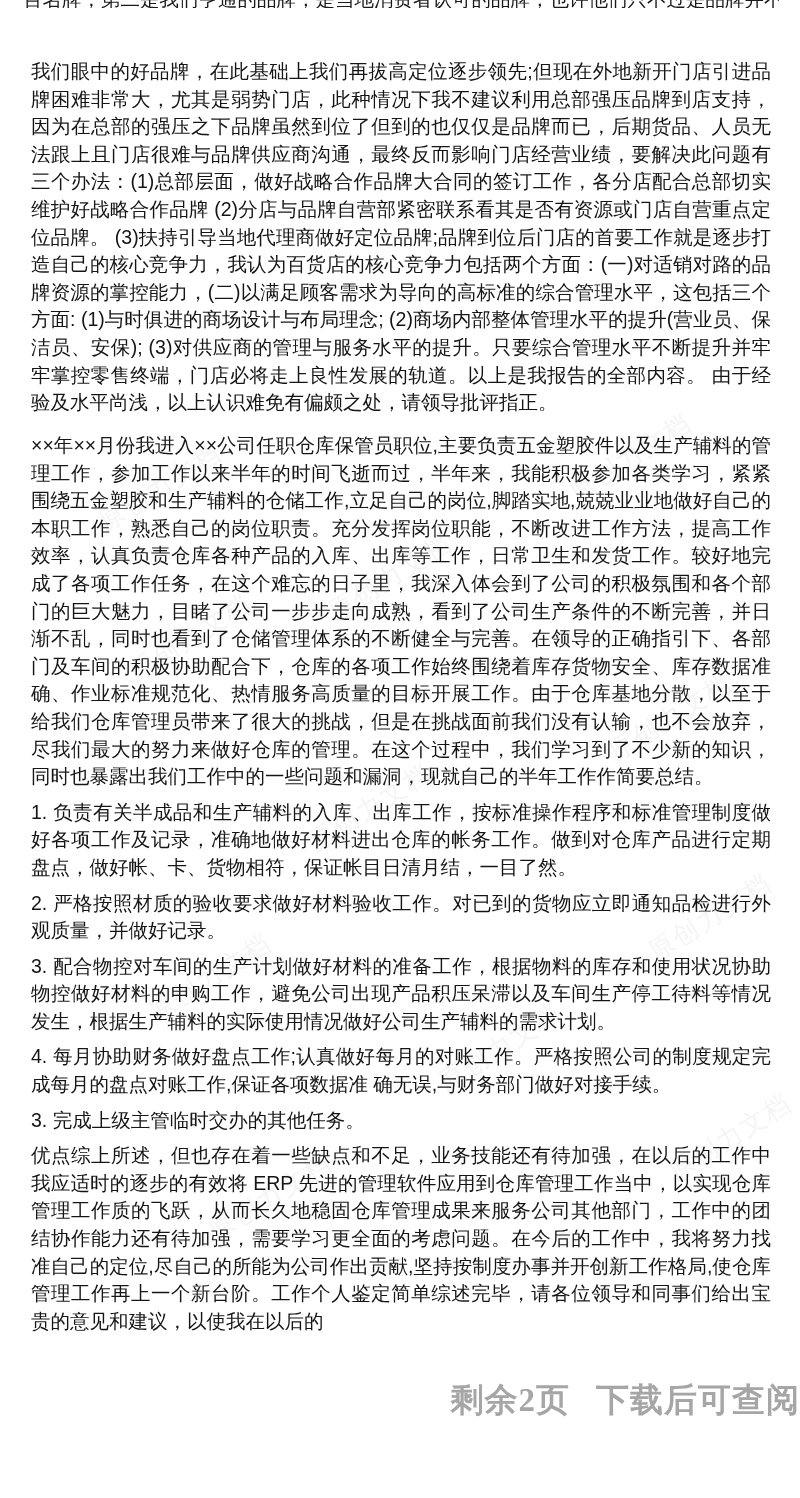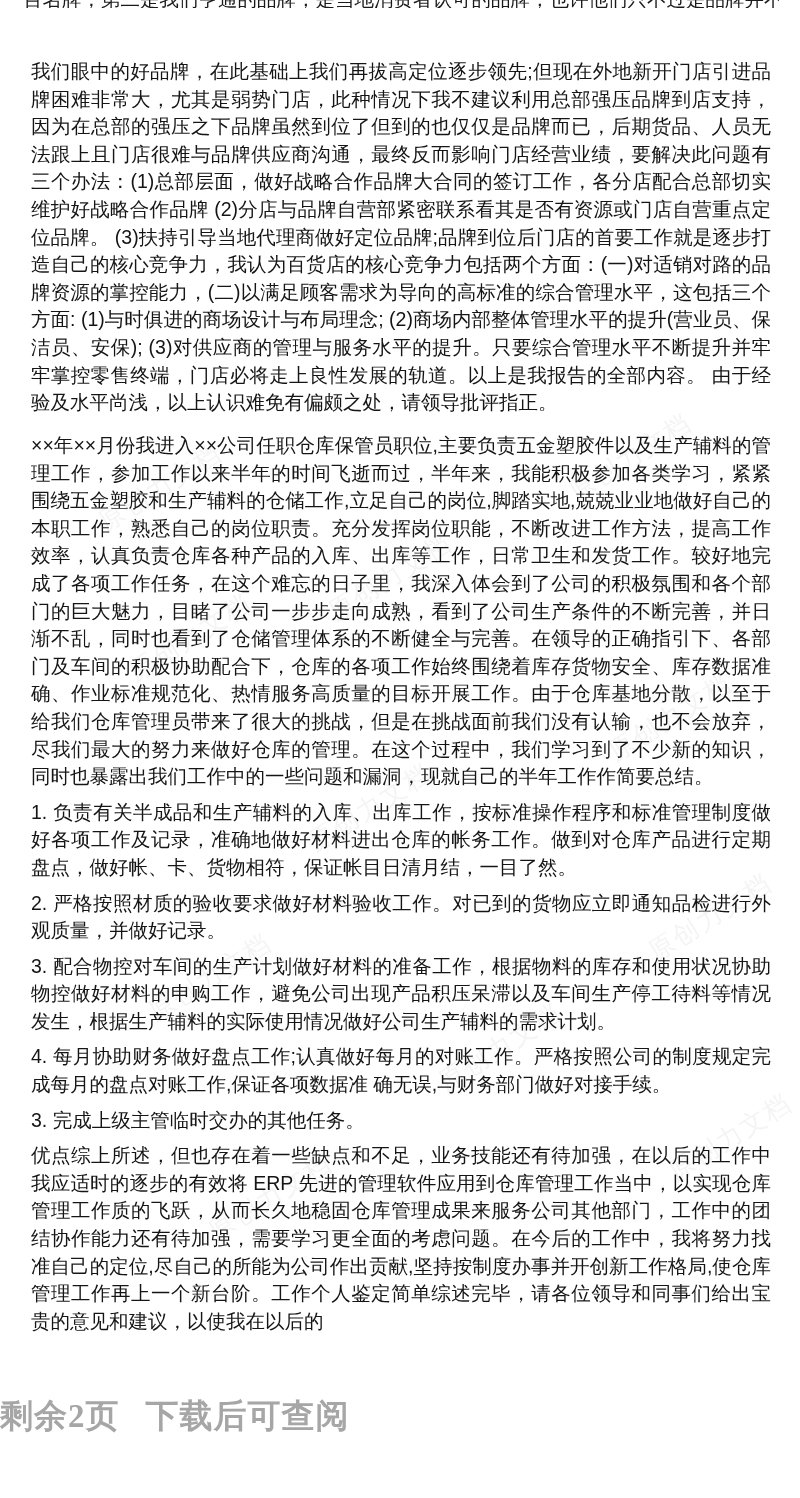--- a/index.html
+++ b/index.html
@@ -83,28 +83,27 @@
   .para {
     margin: 8px;
     padding: 0;
   }
 
   .footer-note {
     position: absolute;
     left: 0;
     top: 1378px;
     width: 800px;
-    text-align: left;
+    text-align: right;
     font-family: "Liberation Serif", "DejaVu Serif", serif;
     font-weight: bold;
     font-size: 33px;
     letter-spacing: 1px;
     color: #a6a6a6;
     z-index: 3;
-    margin-top: 16px;
   }
   .footer-note .gap { display: inline-block; width: 26px; }
 </style>
 </head>
 <body>
 
 <div class="doc-page">
 
   <div class="watermark-layer">
     <div class="watermark-mark" style="left:90px;  top:470px;">原创力文档</div>

